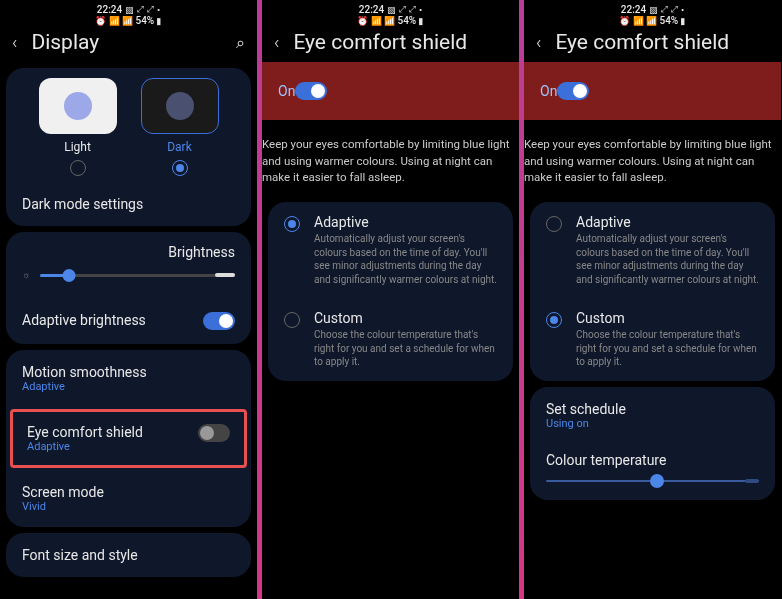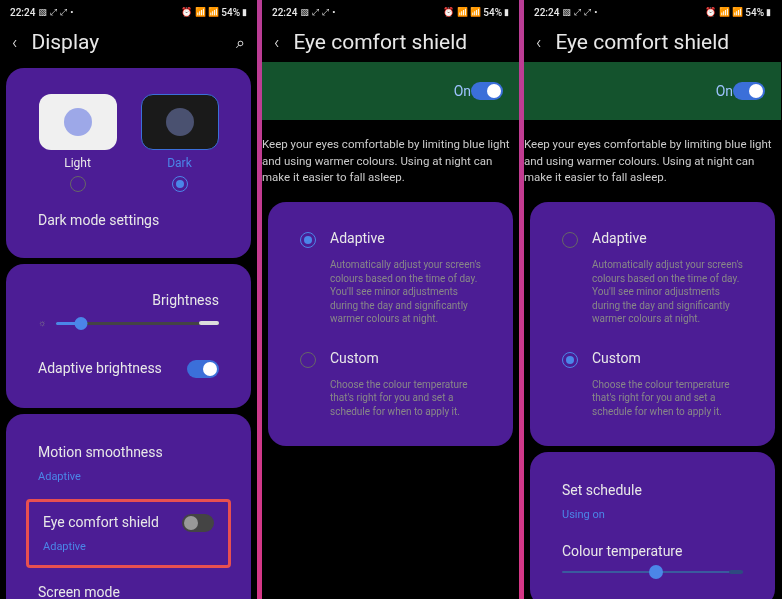--- a/index.html
+++ b/index.html
@@ -26,42 +26,43 @@
     position: relative;
   }
   .status-bar {
     display: flex;
     justify-content: space-between;
     align-items: center;
     padding: 4px 10px 2px 10px;
     font-size: 10px;
     font-weight: 500;
     height: 22px;
+    flex-direction: column;
   }
   .status-left { display: flex; gap: 3px; align-items: center; }
   .status-right { display: flex; gap: 2px; align-items: center; }
   .sicon { font-size: 9px; }
   .header {
     display: flex;
     align-items: center;
     padding: 8px 12px;
     gap: 14px;
     height: 40px;
   }
   .back-arrow {
     font-size: 18px;
     font-weight: 300;
   }
   .header-title { font-size: 21px; font-weight: 400; }
   .header-search { margin-left: auto; font-size: 16px; }
   .section {
-    background: #4c1d95;
+    background: #0f172a;
     border-radius: 18px;
     margin: 6px 6px;
-    padding: 16px;
+    padding: 0;
     overflow: hidden;
   }
   .theme-row {
     display: flex;
     padding: 10px 18px 6px 18px;
     gap: 24px;
     justify-content: center;
   }
   .theme-opt {
     display: flex;
@@ -92,21 +93,21 @@
   }
   .radio.selected { border-color: #4b86e8; }
   .radio.selected::after { content:""; width: 8px; height: 8px; border-radius:50%; background:#4b86e8; }
   .list-item {
     padding: 14px 16px;
     display: flex;
     align-items: flex-start;
     justify-content: space-between;
     gap: 10px;
   }
-  .li-text { display: flex; flex-direction: column; gap: 10px; }
+  .li-text { display: flex; flex-direction: column; gap: 0; }
   .li-title { font-size: 14px; color: #e8e8e8; }
   .li-sub { font-size: 11px; color: #4b86e8; }
   .li-desc { font-size: 10px; color: #888; line-height: 1.35; }
   .toggle {
     width: 32px; height: 18px; border-radius: 9px; position: relative;
   }
   .toggle.on { background: #3b6fd9; }
   .toggle.off { background: #444; }
   .toggle-thumb {
     width: 14px; height: 14px; border-radius: 50%; background: #fff;
@@ -129,24 +130,24 @@
     position: absolute; top: -5px; width: 13px; height: 13px; border-radius: 50%;
     background: #4b86e8; transform: translateX(-50%);
   }
   .highlight-box {
     border: 3px solid #e85050;
     border-radius: 4px;
     margin: 2px 4px;
   }
   .highlight-box .list-item { padding: 12px 14px; }
   .on-banner {
-    background: #14532d;
+    background: #7f1d1d;
     padding: 20px 16px;
     display: flex;
-    justify-content: flex-end;
+    justify-content: flex-start;
     align-items: center;
     margin-bottom: 2px;
   }
   .on-text { color: #9ec3ff; font-size: 14px; }
   .info-text {
     font-size: 11.5px;
     line-height: 1.45;
     color: #ccc;
     padding: 14px 0;
   }

